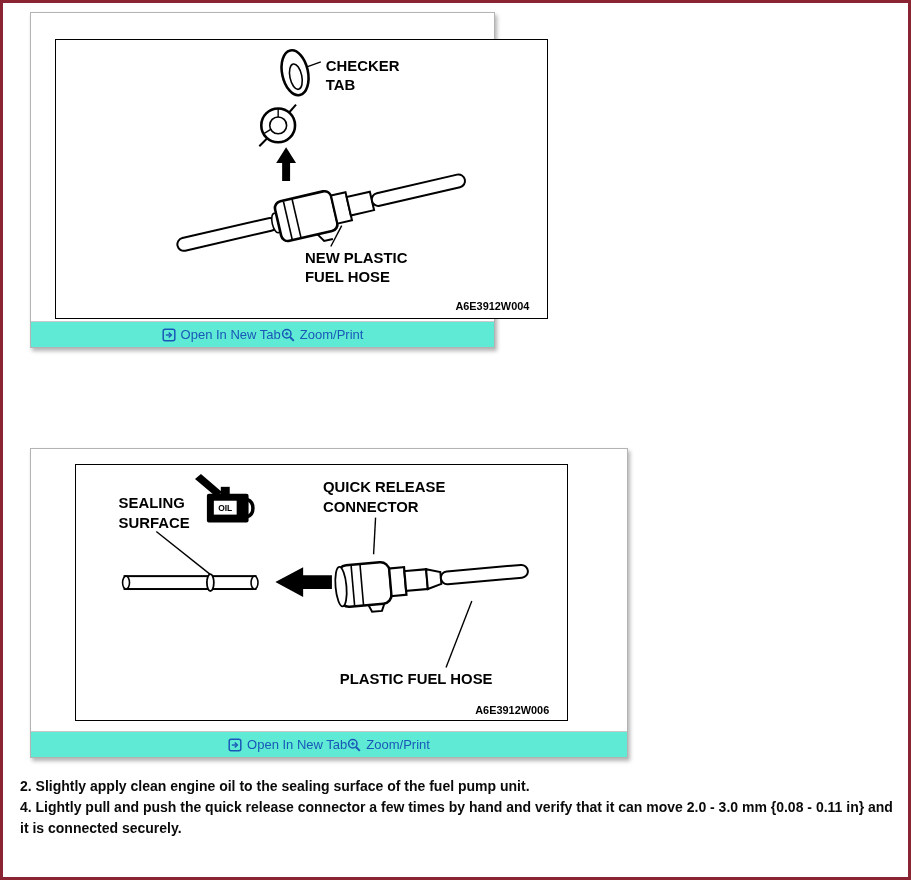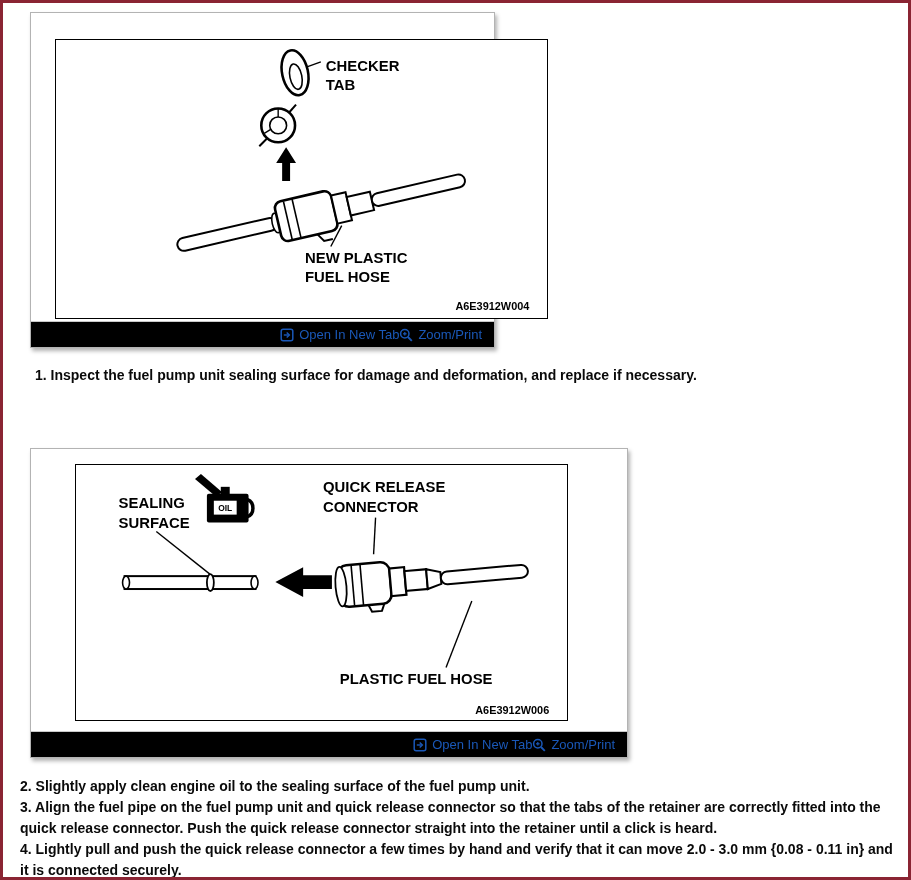--- a/index.html
+++ b/index.html
@@ -22,24 +22,24 @@
   #panel2 { left:27px; top:445px; width:598px; }
   .figbox {
     border:1px solid #000;
     background:#fff;
   }
   #panel1 .figbox { width:493px; height:280px; margin:26px 0 2px 24px; }
   #panel2 .figbox { width:493px; height:257px; margin:15px 0 10px 44px; }
   .figbox svg { display:block; width:100%; height:100%; }
   .panel-footer {
     border-top:1px solid #c9c9c9;
-    background:#000000;
+    background:#5eead4;
     height:26px;
     display:flex;
-    justify-content:flex-end;
+    justify-content:center;
     align-items:center;
     padding:0 12px;
   }
   .flink {
     color:#1a58b8;
     font-size:13px;
     text-decoration:none;
     display:flex;
     align-items:center;
     gap:5px;
@@ -120,21 +120,20 @@
         <line x1="9" y1="9" x2="12.8" y2="12.8" stroke="currentColor" stroke-width="1.9"></line>
         <line x1="4" y1="5.8" x2="7.6" y2="5.8" stroke="currentColor" stroke-width="1.2"></line>
         <line x1="5.8" y1="4" x2="5.8" y2="7.6" stroke="currentColor" stroke-width="1.2"></line>
       </svg>
       <span>Zoom/Print</span>
     </a>
   </div>
 </div>
 
 <div class="notes" id="notes1">
-  <div class="step">1. Inspect the fuel pump unit sealing surface for damage and deformation, and replace if necessary.</div>
 </div>
 
 <div class="panel" id="panel2">
   <div class="figbox">
     <svg viewBox="0 0 493 257">
 
       <g>
         <polygon points="139,31 119,14 125,9 147,28" fill="#000"></polygon>
         <rect x="145" y="22" width="9" height="9" fill="#000"></rect>
         <rect x="131" y="29" width="42" height="29" rx="2" fill="#000"></rect>
@@ -192,15 +191,14 @@
         <line x1="4" y1="5.8" x2="7.6" y2="5.8" stroke="currentColor" stroke-width="1.2"></line>
         <line x1="5.8" y1="4" x2="5.8" y2="7.6" stroke="currentColor" stroke-width="1.2"></line>
       </svg>
       <span>Zoom/Print</span>
     </a>
   </div>
 </div>
 
 <div class="notes" id="notes2">
   <div class="step">2. Slightly apply clean engine oil to the sealing surface of the fuel pump unit.</div>
-  <div class="step">3. Align the fuel pipe on the fuel pump unit and quick release connector so that the tabs of the retainer are correctly fitted into the quick release connector. Push the quick release connector straight into the retainer until a click is heard.</div>
   <div class="step">4. Lightly pull and push the quick release connector a few times by hand and verify that it can move 2.0 - 3.0 mm {0.08 - 0.11 in} and it is connected securely.</div>
 </div>
 
 </body></html>

